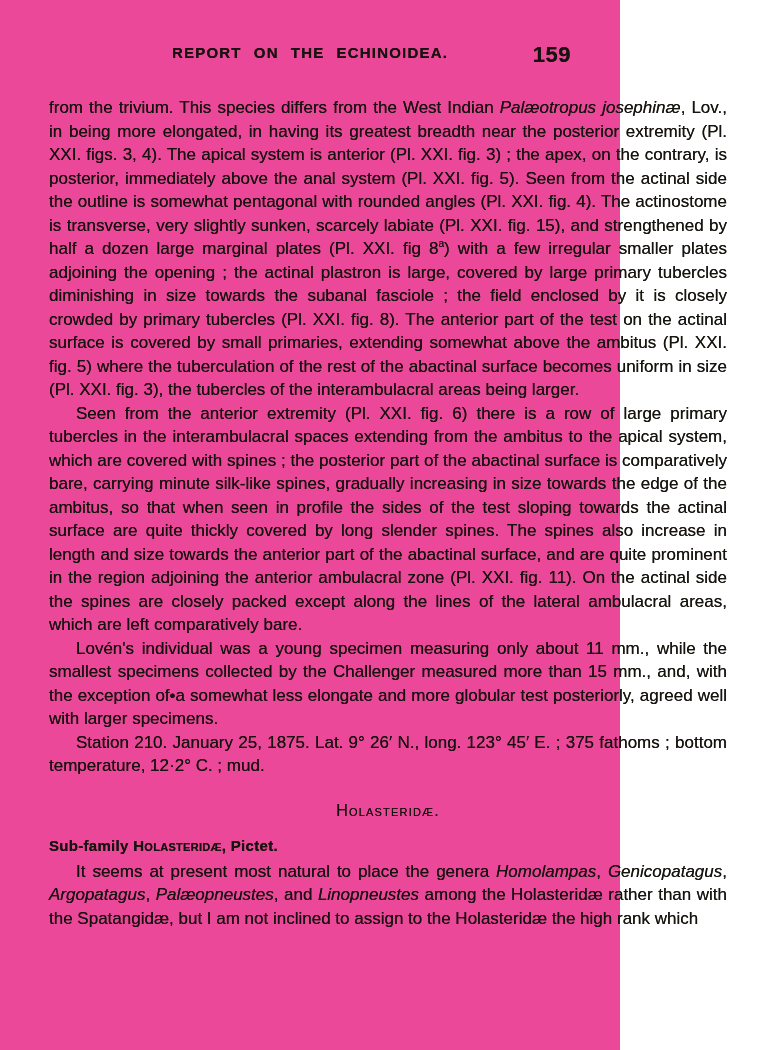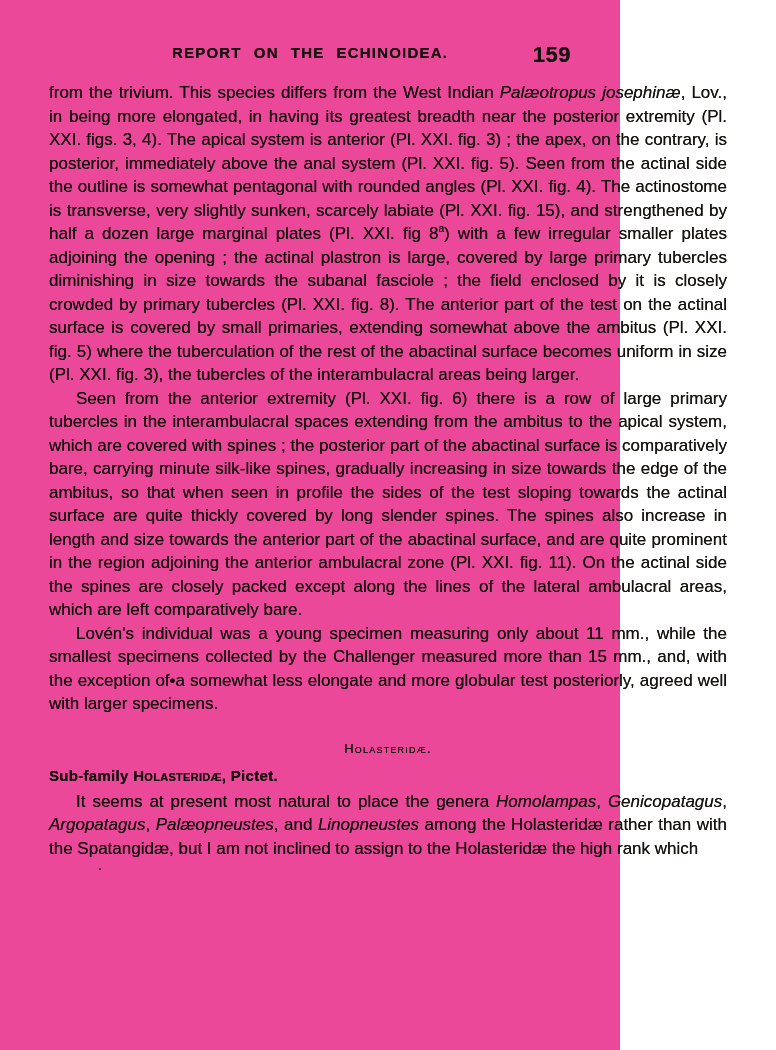--- a/index.html
+++ b/index.html
@@ -32,36 +32,36 @@
   }
   .page-number {
     position: absolute;
     right: 0; top: -2px;
     font-size: 22px;
     font-weight: bold;
     letter-spacing: 0.5px;
   }
   .body-text {
     position: absolute;
-    top: 81px; left: 49px;
+    top: 96px; left: 49px;
     width: 678px;
     font-size: 17px;
     line-height: 23.5px;
     text-align: justify;
   }
   p.para { margin: 0; padding: 0; }
   p.indent { text-indent: 27px; }
   .s-i  { font-style: italic; }
   .s-sc { font-variant: small-caps; }
   .s-sup { vertical-align: super; font-size: 0.6em; line-height: 0; }
   .section { margin-top: 23px; }
   .sec-heading {
-    margin: 8px;
+    margin: 16px;
     text-align: center;
-    font-size: 13px;
+    font-size: 16px;
     font-weight: normal;
     letter-spacing: 1.2px;
     line-height: 20px;
   }
   .sec-subheading {
     margin: 7px 0 0 0;
     text-align: left;
     font-size: 15px;
     font-weight: bold;
     letter-spacing: 0.3px;
@@ -89,20 +89,21 @@
 
   <div class="body-text">
 
     <p class="para"><span>from the trivium.  This species differs from the West Indian </span><span class="s-i">Palæotropus josephinæ</span><span>, Lov., in being more elongated, in having its greatest breadth near the posterior extremity (Pl. XXI. figs. 3, 4).  The apical system is anterior (Pl. XXI. fig. 3) ; the apex, on the contrary, is posterior, immediately above the anal system (Pl. XXI. fig. 5).  Seen from the actinal side the outline is somewhat pentagonal with rounded angles (Pl. XXI. fig. 4).  The actinostome is transverse, very slightly sunken, scarcely labiate (Pl. XXI. fig. 15), and strengthened by half a dozen large marginal plates (Pl. XXI. fig 8</span><span class="s-sup">a</span><span>) with a few irregular smaller plates adjoining the opening ; the actinal plastron is large, covered by large primary tubercles diminishing in size towards the subanal fasciole ; the field enclosed by it is closely crowded by primary tubercles (Pl. XXI. fig. 8).  The anterior part of the test on the actinal surface is covered by small primaries, extending somewhat above the ambitus (Pl. XXI. fig. 5) where the tuberculation of the rest of the abactinal surface becomes uniform in size (Pl. XXI. fig. 3), the tubercles of the interambulacral areas being larger.</span></p>
 
     <p class="para indent"><span>Seen from the anterior extremity (Pl. XXI. fig. 6) there is a row of large primary tubercles in the interambulacral spaces extending from the ambitus to the apical system, which are covered with spines ; the posterior part of the abactinal surface is comparatively bare, carrying minute silk-like spines, gradually increasing in size towards the edge of the ambitus, so that when seen in profile the sides of the test sloping towards the actinal surface are quite thickly covered by long slender spines.  The spines also increase in length and size towards the anterior part of the abactinal surface, and are quite prominent in the region adjoining the anterior ambulacral zone (Pl. XXI. fig. 11).  On the actinal side the spines are closely packed except along the lines of the lateral ambulacral areas, which are left comparatively bare.</span></p>
 
 
     <p class="para indent"><span>Lovén's individual was a young specimen measuring only about 11 mm., while the smallest specimens collected by the Challenger measured more than 15 mm., and, with the exception of•a somewhat less elongate and more globular test posteriorly, agreed well with larger specimens.</span></p>
 
+    <p class="para indent"><span>Station 210.  January 25, 1875.  Lat. 9° 26′ N., long. 123° 45′ E. ; 375 fathoms ; bottom temperature, 12·2° C. ; mud.</span></p>
 
     <div class="section">
       <h2 class="sec-heading"><span class="s-sc">Holasteridæ.</span></h2>
       <h3 class="sec-subheading"><span>Sub-family </span><span class="s-sc">Holasteridæ</span><span>, Pictet.</span></h3>
       <p class="para indent"><span>It seems at present most natural to place the genera </span><span class="s-i">Homolampas</span><span>, </span><span class="s-i">Genicopatagus</span><span>, </span><span class="s-i">Argopatagus</span><span>, </span><span class="s-i">Palæopneustes</span><span>, and </span><span class="s-i">Linopneustes</span><span> among the Holasteridæ rather than with the Spatangidæ, but I am not inclined to assign to the Holasteridæ the high rank which</span></p>
     </div>
 
   </div>
 
 </div>

